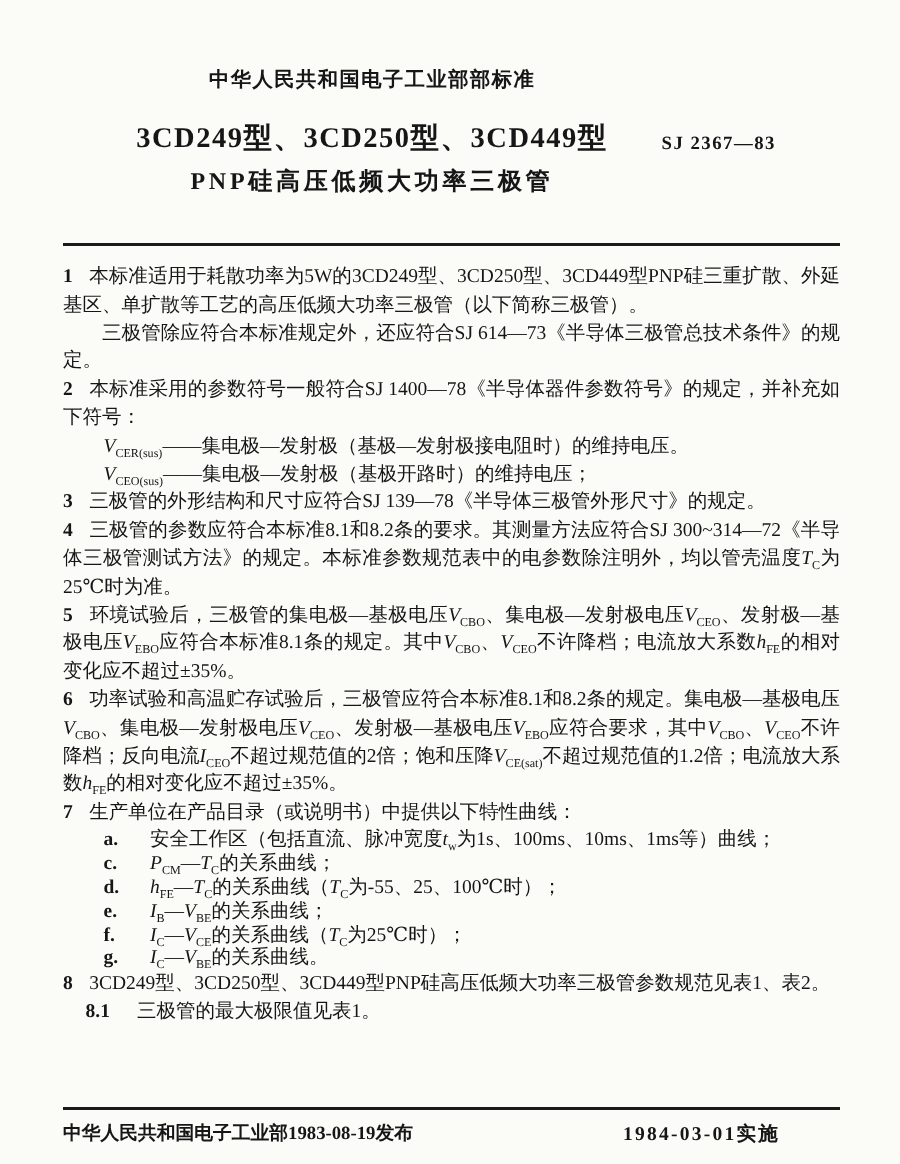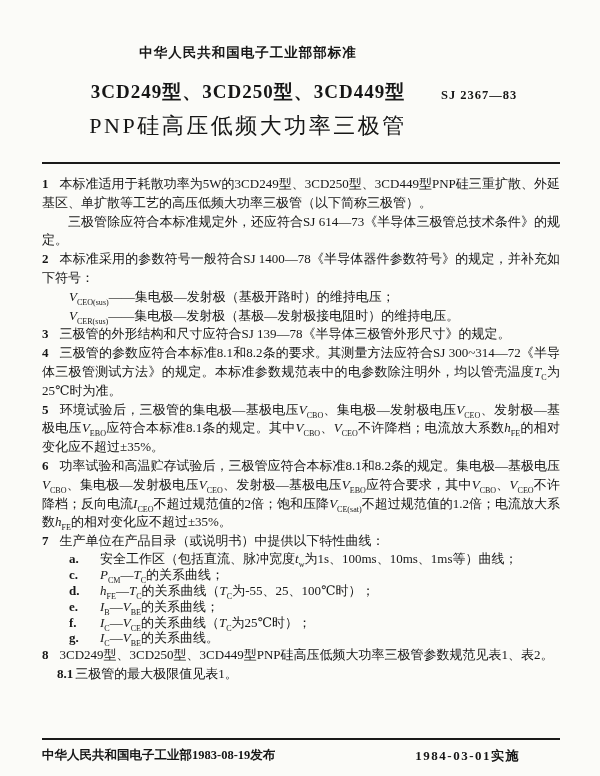--- a/index.html
+++ b/index.html
@@ -9,40 +9,40 @@
     margin:0 auto;
     background:#fbfbf8;
     color:#161616;
     font-family:"Liberation Serif","DejaVu Serif",serif;
     overflow:hidden;
   }
   
   .head-block{position:absolute;left:52px;top:44px;width:392px;text-align:center;}
   .org{font-size:13.5px;font-weight:700;letter-spacing:1px;}
   .t1{margin:17px 0 0 0;font-size:19px;font-weight:700;letter-spacing:1px;}
-  .t2{margin:6px 0 0 0;font-size:22px;font-weight:400;letter-spacing:2.5px;}
+  .t2{margin:6px 0 0 0;font-size:16px;font-weight:700;letter-spacing:2.5px;}
   .std-no{position:absolute;left:415px;top:88px;font-size:12.5px;font-weight:700;letter-spacing:1px;white-space:nowrap;margin-left:26px;}
   
   .rule{position:absolute;left:42px;width:518px;height:0;}
   .rule-top{top:162px;border-top:2.5px solid #1a1a1a;}
   .rule-bottom{top:738px;border-top:2px solid #1a1a1a;}
   
   .body-text{
     position:absolute;left:42px;top:175px;width:518px;
     font-size:13px;line-height:18.8px;text-align:justify;
   }
   .body-text p{margin:0;}
   .cnum{font-weight:700;margin-right:11px;}
   .ind{text-indent:26px;}
   .def{padding-left:27px;}
   .curves{padding-left:27px;}
   .curve{line-height:15.9px;}
   .lbl{display:inline-block;width:31px;font-weight:700;}
   .sub1{padding-left:15px;}
-  .cnum81{font-weight:700;margin-right:2px;}
+  .cnum81{font-weight:700;margin-right:18px;}
   i{font-family:"Liberation Serif","DejaVu Serif",serif;font-style:italic;}
   sub{font-size:0.62em;line-height:0;}
   
   .f-left{position:absolute;left:42px;top:747px;font-size:12.5px;font-weight:700;}
   .f-right{position:absolute;right:80px;top:747px;font-size:13px;font-weight:700;letter-spacing:1.5px;white-space:nowrap;}
 </style>
 </head>
 <body>
 
 <div class="sheet">
@@ -58,22 +58,22 @@
   <div class="rule rule-top"></div>
 
   <main class="body-text">
 
     <p><b class="cnum">1</b><span>本标准适用于耗散功率为5W的3CD249型、3CD250型、3CD449型PNP硅三重扩散、外延基区、单扩散等工艺的高压低频大功率三极管（以下简称三极管）。</span></p>
 
     <p class="ind"><span>三极管除应符合本标准规定外，还应符合SJ 614—73《半导体三极管总技术条件》的规定。</span></p>
 
     <p><b class="cnum">2</b><span>本标准采用的参数符号一般符合SJ 1400—78《半导体器件参数符号》的规定，并补充如下符号：</span></p>
 
+    <p class="def"><span><i>V</i><sub>CER(sus)</sub>——集电极—发射极（基极—发射极接电阻时）的维持电压。</span></p>
     <p class="def"><span><i>V</i><sub>CEO(sus)</sub>——集电极—发射极（基极开路时）的维持电压；</span></p>
-    <p class="def"><span><i>V</i><sub>CER(sus)</sub>——集电极—发射极（基极—发射极接电阻时）的维持电压。</span></p>
 
     <p><b class="cnum">3</b><span>三极管的外形结构和尺寸应符合SJ 139—78《半导体三极管外形尺寸》的规定。</span></p>
 
     <p><b class="cnum">4</b><span>三极管的参数应符合本标准8.1和8.2条的要求。其测量方法应符合SJ 300~314—72《半导体三极管测试方法》的规定。本标准参数规范表中的电参数除注明外，均以管壳温度<i>T</i><sub>C</sub>为25℃时为准。</span></p>
 
     <p><b class="cnum">5</b><span>环境试验后，三极管的集电极—基极电压<i>V</i><sub>CBO</sub>、集电极—发射极电压<i>V</i><sub>CEO</sub>、发射极—基极电压<i>V</i><sub>EBO</sub>应符合本标准8.1条的规定。其中<i>V</i><sub>CBO</sub>、<i>V</i><sub>CEO</sub>不许降档；电流放大系数<i>h</i><sub>FE</sub>的相对变化应不超过±35%。</span></p>
 
     <p><b class="cnum">6</b><span>功率试验和高温贮存试验后，三极管应符合本标准8.1和8.2条的规定。集电极—基极电压<i>V</i><sub>CBO</sub>、集电极—发射极电压<i>V</i><sub>CEO</sub>、发射极—基极电压<i>V</i><sub>EBO</sub>应符合要求，其中<i>V</i><sub>CBO</sub>、<i>V</i><sub>CEO</sub>不许降档；反向电流<i>I</i><sub>CEO</sub>不超过规范值的2倍；饱和压降<i>V</i><sub>CE(sat)</sub>不超过规范值的1.2倍；电流放大系数<i>h</i><sub>FE</sub>的相对变化应不超过±35%。</span></p>
 
     <p><b class="cnum">7</b><span>生产单位在产品目录（或说明书）中提供以下特性曲线：</span></p>

